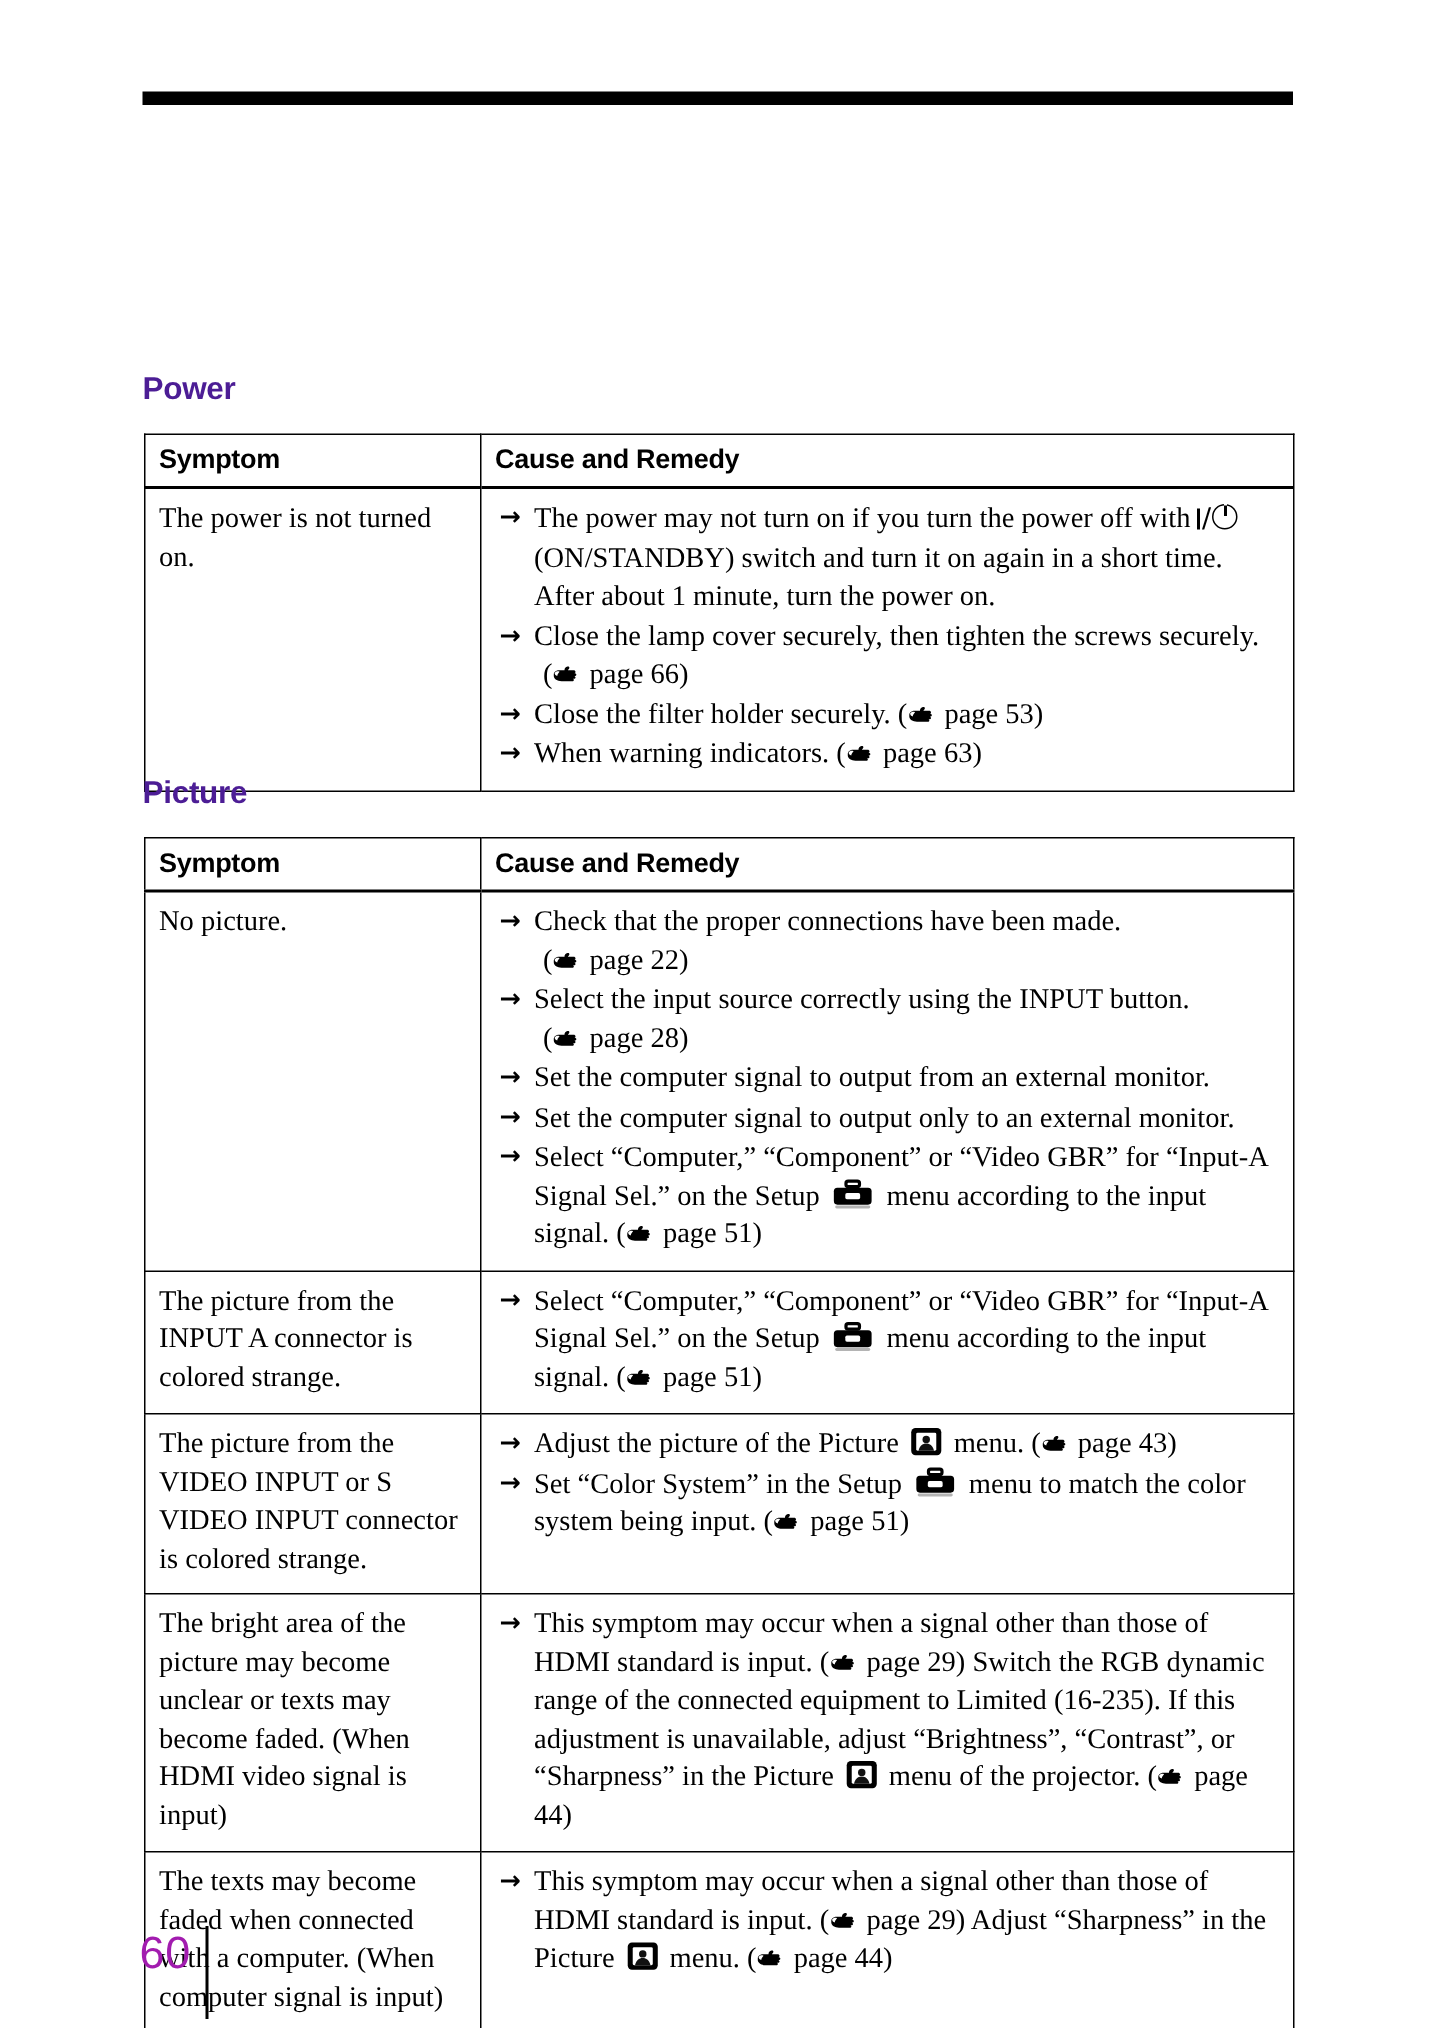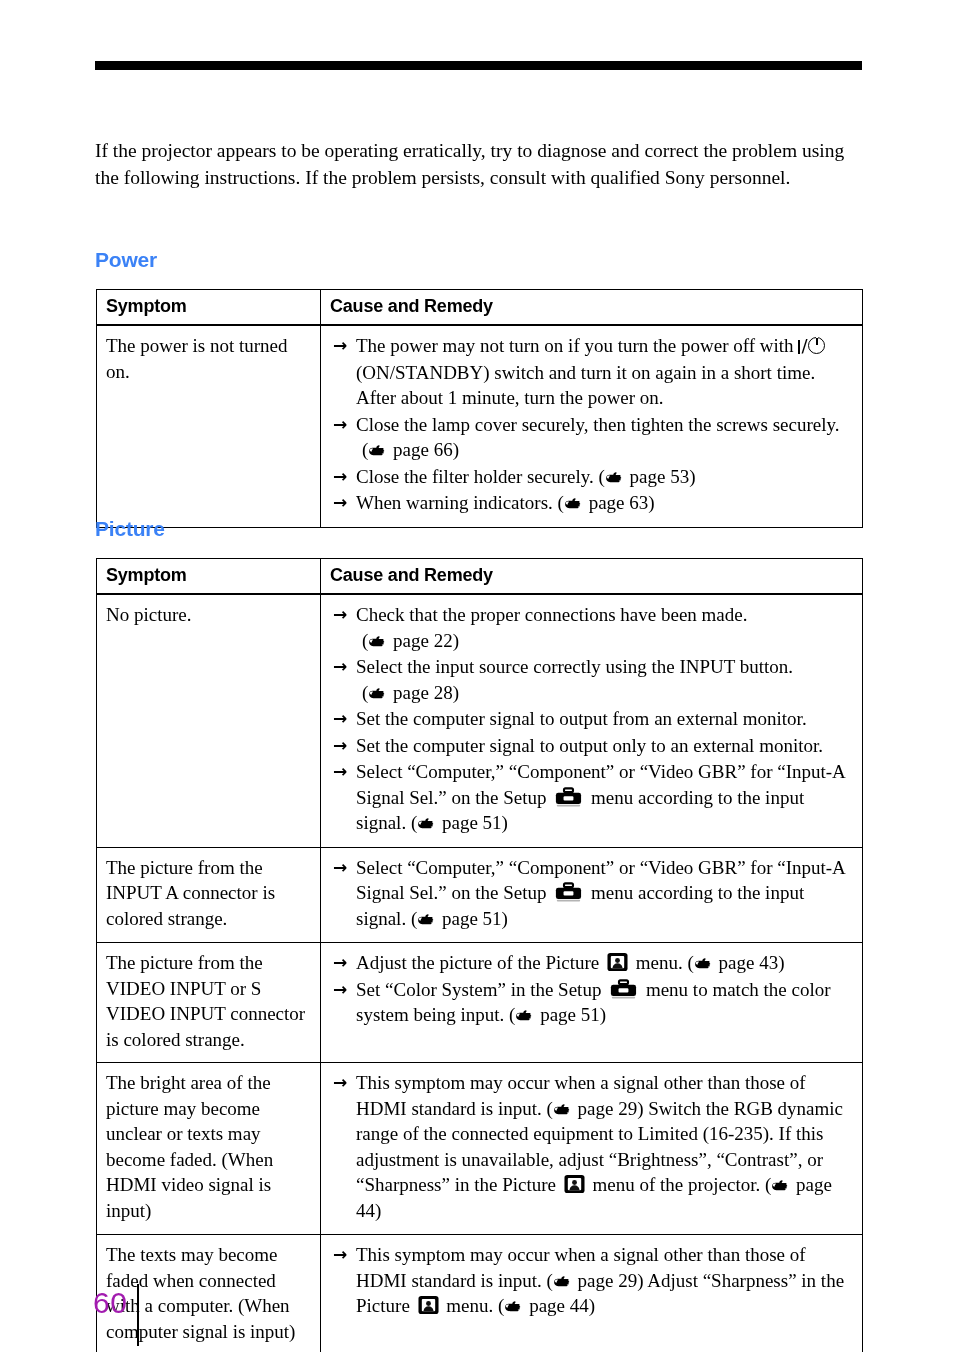--- a/index.html
+++ b/index.html
@@ -55,21 +55,21 @@
     text-align: left;
   }
 
   
   .section-heading {
     position: absolute;
     font-family: "Liberation Sans", "DejaVu Sans", sans-serif;
     font-weight: bold;
     font-size: 21px;
     letter-spacing: -0.2px;
-    color: #3b82f6;
+    color: #4c1d95;
   }
   .sh-power   { left: 95px; top: 248px; }
   .sh-picture { left: 95px; top: 517px; }
 
   
   .tbl {
     position: absolute;
     left: 96px;
     width: 766px;
     border-collapse: collapse;
@@ -243,21 +243,20 @@
   }
 
   .nowrap { white-space: nowrap; }
 </style>
 </head>
 <body>
 
 <div class="page">
 
   <div class="title-rule"></div>
-  <div class="intro">If the projector appears to be operating erratically, try to diagnose and correct the problem using the following instructions. If the problem persists, consult with qualified Sony personnel.</div>
 
   <div class="section-heading sh-power">Power</div>
 
   <table class="tbl tbl-power">
     <colgroup>
         <col class="c-sym">
         <col class="c-rem">
       </colgroup>
     <thead>
       <tr>

